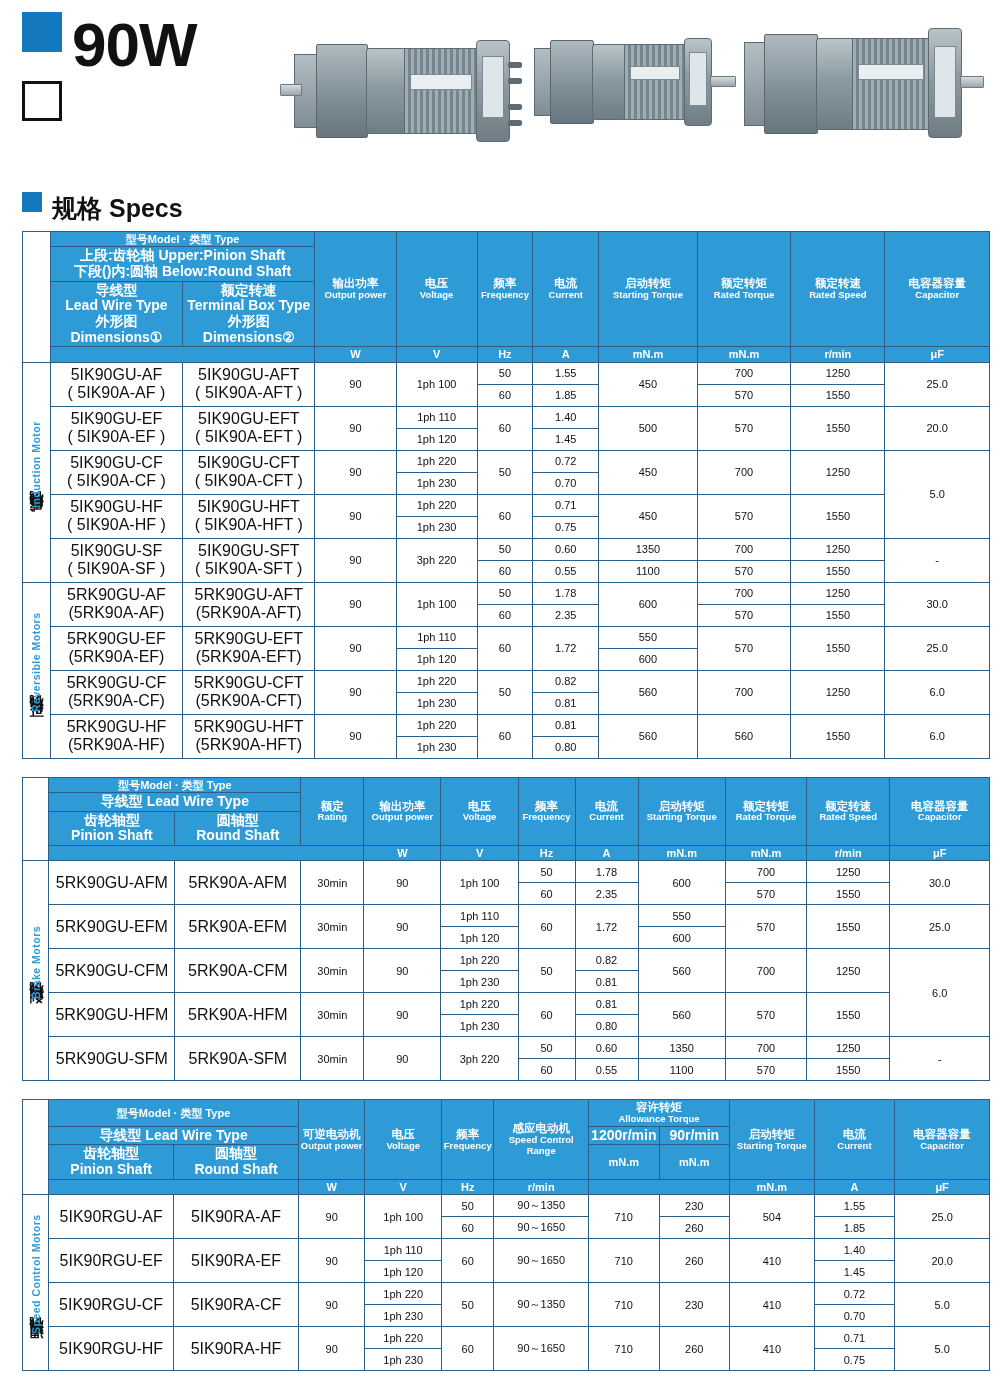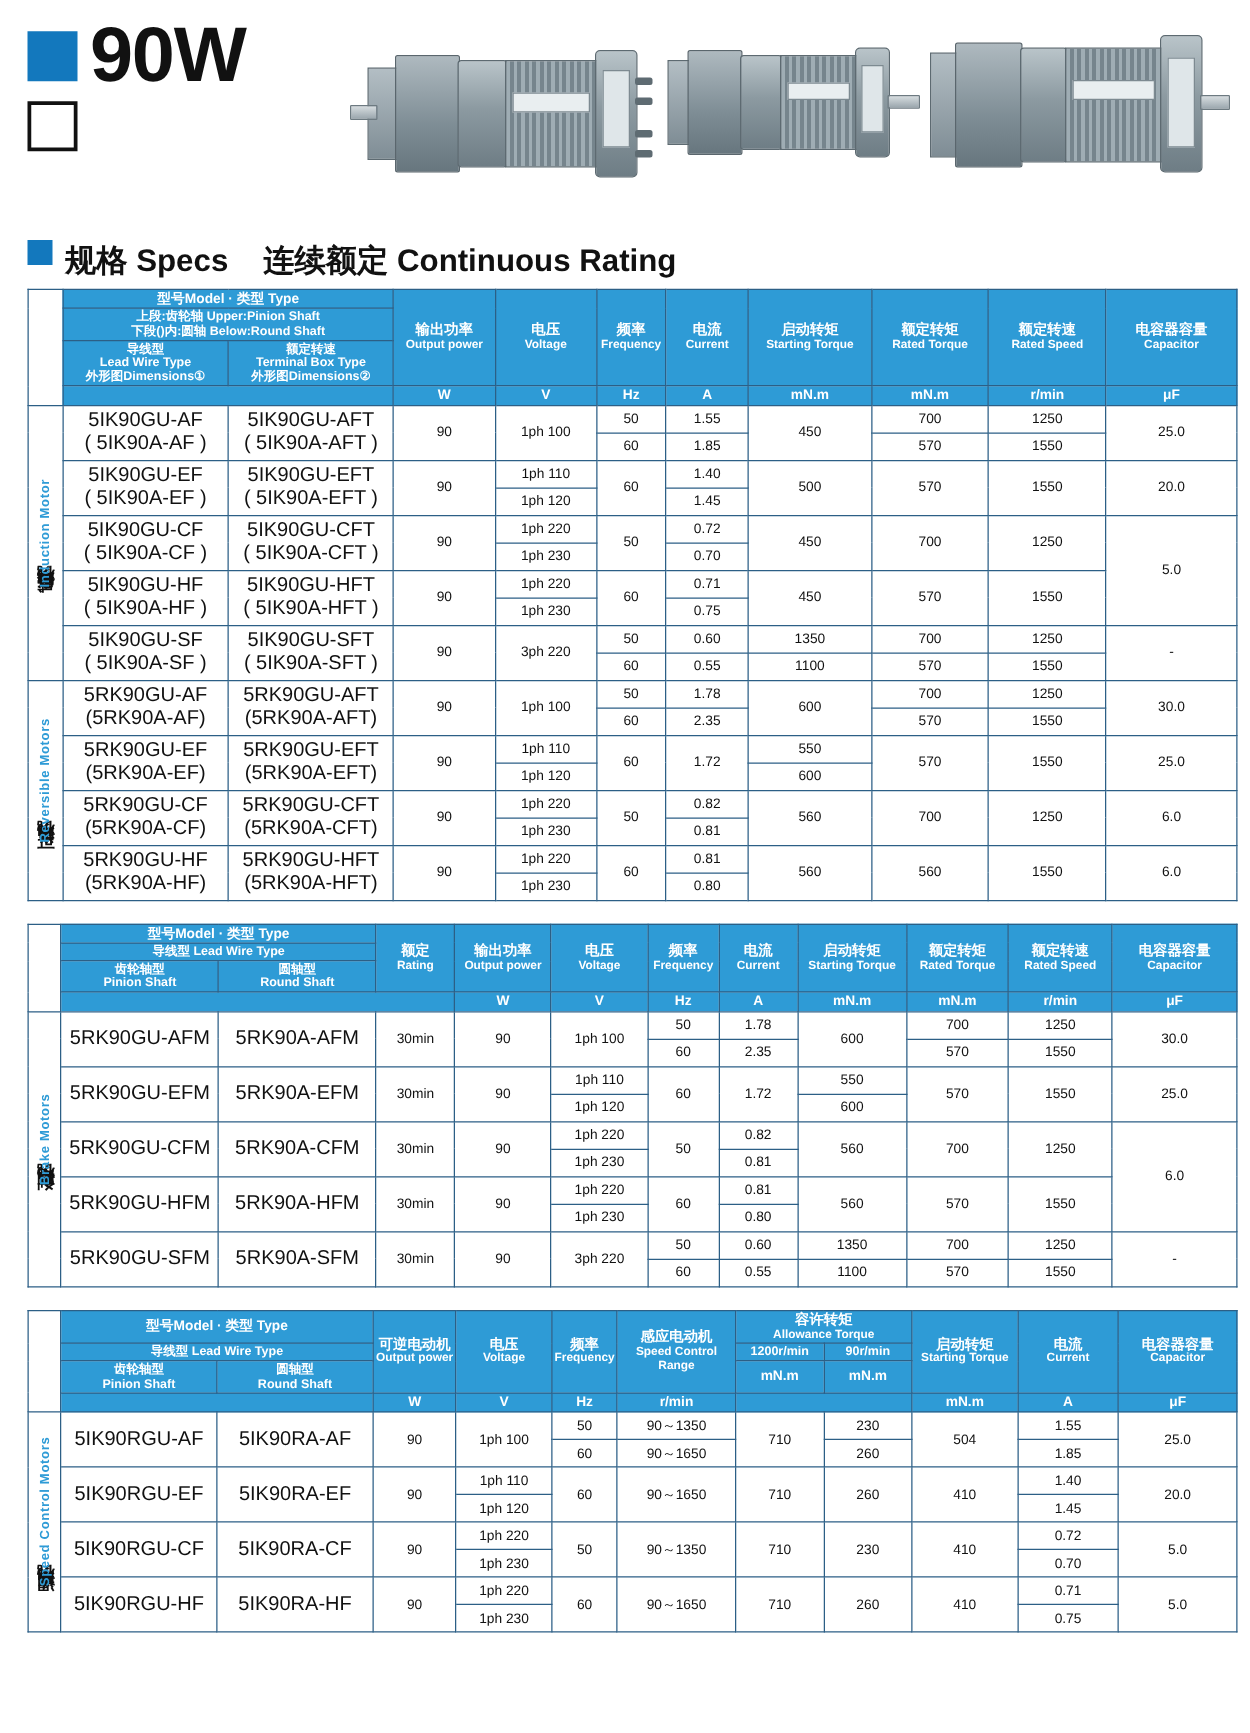--- a/index.html
+++ b/index.html
@@ -10,21 +10,21 @@
     font-family:"Liberation Sans", sans-serif;
     color:#111;
     position:relative;
     overflow:hidden;
   }
   .page { position:relative; width:1000px; height:1386px; padding:0 14px; }
 
   
   .header { position:relative; height:190px; }
   .title-block { position:absolute; left:8px; top:12px; width:280px; }
-  .title-row { display:flex; align-items:center; gap:10px; }
+  .title-row { display:flex; gap:10px; }
   .sq-blue { width:40px; height:40px; background:#1378bd; flex:none; }
   .sq-white { width:40px; height:40px; background:#fff; border:3px solid #111; flex:none; }
   .big-text { font-size:62px; font-weight:bold; letter-spacing:-1px; line-height:1.05; font-family:"Liberation Sans", sans-serif; }
   .photos { position:absolute; left:280px; top:8px; width:700px; height:175px; }
 
   
   .motor { position:absolute; }
   .m-body { position:absolute; background:linear-gradient(180deg,#b9c4c9 0%, #8c9aa1 45%, #6e7d85 100%); border:1px solid #5d6a71; border-radius:3px;}
   .m-fins { position:absolute; background:repeating-linear-gradient(90deg,#9fadb4 0px,#9fadb4 3px,#76858d 3px,#76858d 6px); border:1px solid #5d6a71; }
   .m-gear { position:absolute; background:linear-gradient(180deg,#aeb9bf 0%,#7e8d95 60%,#67767e 100%); border:1px solid #5a666d; border-radius:2px;}
@@ -49,21 +49,21 @@
   .cn { font-size:11.5px; }
   .en { font-size:9.5px; }
   .unit { font-size:11px; font-weight:bold; }
   .side { width:26px; background:#fff; border:1px solid #2c5f86; padding:0; }
   .side-inner { writing-mode:vertical-rl; text-orientation:mixed; transform:rotate(180deg);
     display:flex; align-items:center; justify-content:center; gap:6px; height:100%; width:26px; margin:0 auto; }
   .side-cn { font-size:14px; font-weight:bold; color:#111; letter-spacing:2px; }
   .side-en { font-size:10.5px; font-weight:bold; color:#2e9bd6; letter-spacing:0.5px; }
   .tbl-wrap { margin-bottom:18px; }
   .hdr-top { font-size:11px; }
-  .hdr-small { font-size:10px; }
+  .hdr-small { font-size:14px; }
 </style>
 </head>
 <body>
 
 <div class="page">
 
   <div class="header">
     <div class="title-block">
       <div class="title-row">
         <div class="sq-blue"></div>
@@ -112,22 +112,20 @@
         <div class="m-label2" style="left:190px; top:32px; width:22px; height:72px;"></div>
         <div class="m-shaft" style="left:216px; top:62px; width:24px; height:12px;"></div>
       </div>
     </div>
   </div>
 
   <div class="section-head">
     <div class="mark"></div>
     <div class="t1"><span>规格</span>
       <span>Specs</span></div>
-    <div class="t2"><span>连续额定</span>
-      <span>Continuous Rating</span></div>
   </div>
 
   <div class="tbl-wrap">
   <table>
     <colgroup>
       <col style="width:26px">
           <col style="width:124px">
           <col style="width:124px">
           <col style="width:76px">
       <col style="width:76px">

